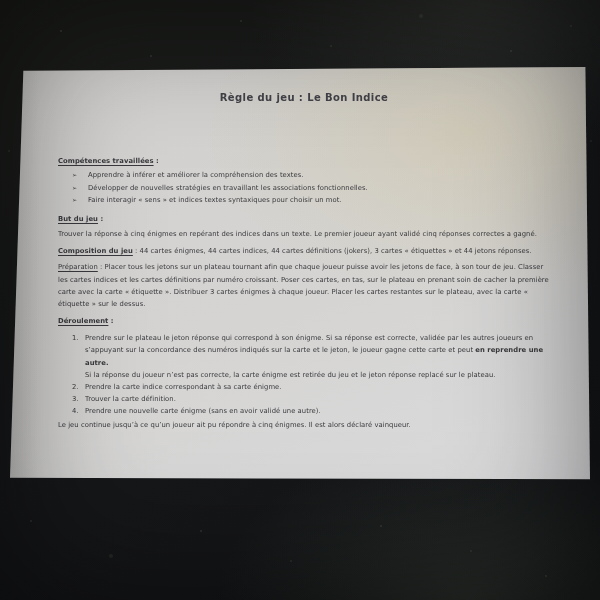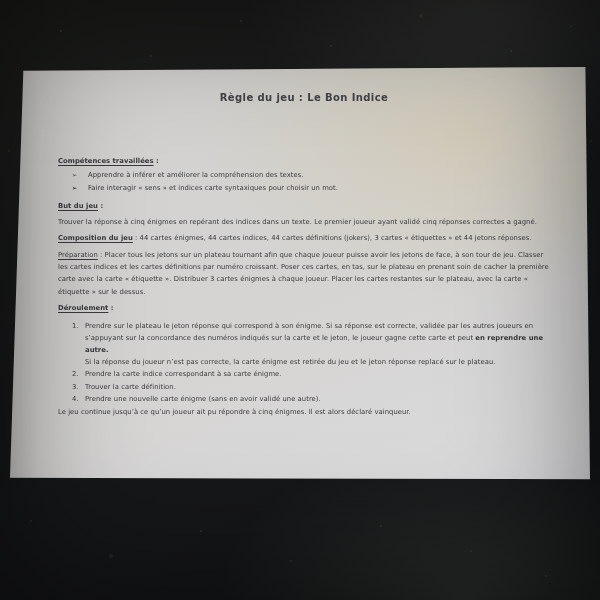--- a/index.html
+++ b/index.html
@@ -93,24 +93,25 @@
         <span class="u">Compétences travaillées</span><span> :</span>
       </div>
 
       <div class="bullets">
         <div class="bullet">
           <span class="marker">➢</span>
           <span>Apprendre à inférer et améliorer la compréhension des textes.</span>
         </div>
         <div class="bullet">
           <span class="marker">➢</span>
+          <span>Développer de nouvelles stratégies en travaillant les associations fonctionnelles.</span>
         </div>
         <div class="bullet">
           <span class="marker">➢</span>
-          <span>Faire interagir « sens » et indices carte syntaxiques pour choisir un mot.</span>
+          <span>Faire interagir « sens » et indices textes syntaxiques pour choisir un mot.</span>
         </div>
       </div>
 
       <div class="heading h-but">
         <span class="u">But du jeu</span><span> :</span>
       </div>
       <div class="p-but">Trouver la réponse à cinq énigmes en repérant des indices dans un texte. Le premier joueur ayant validé cinq réponses correctes a gagné.</div>
 
       <div class="p-composition">
         <span class="u b">Composition du jeu</span><span> : 44 cartes énigmes, 44 cartes indices, 44 cartes définitions (jokers), 3 cartes « étiquettes » et 44 jetons réponses.</span>

